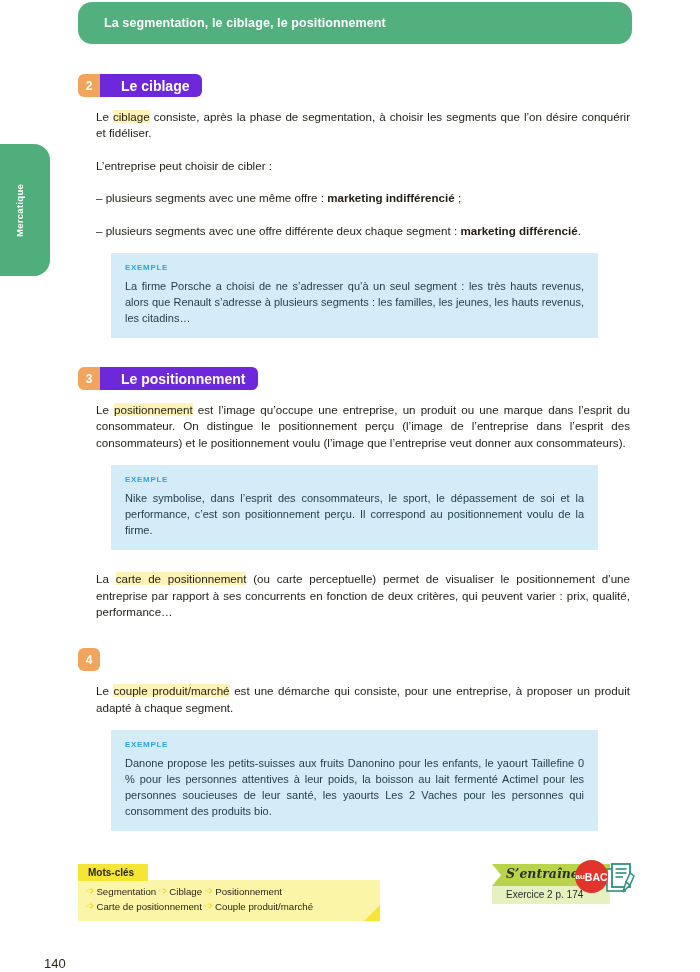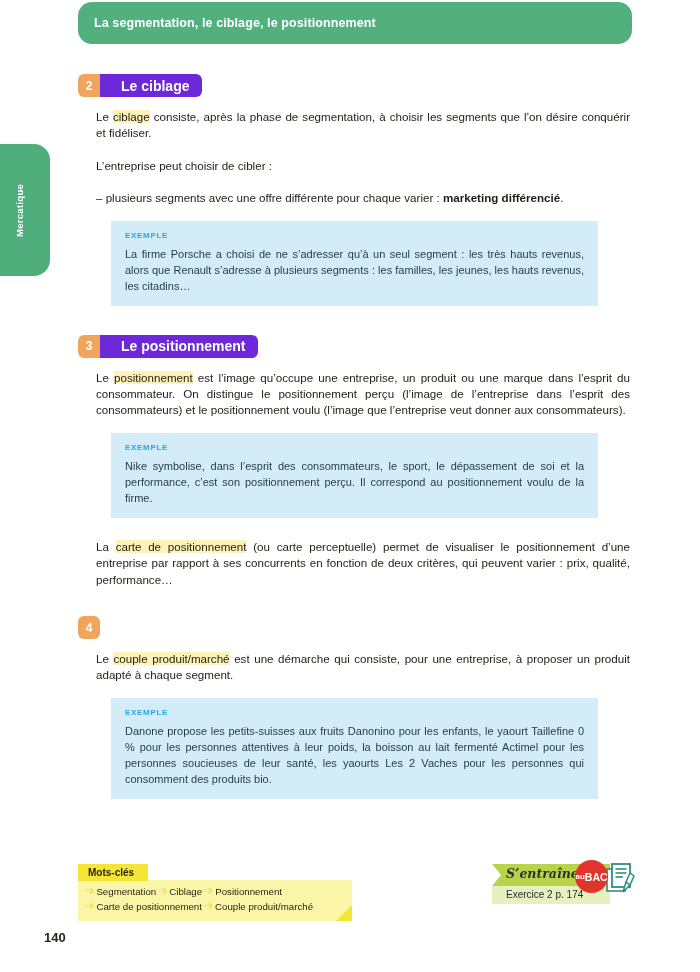--- a/index.html
+++ b/index.html
@@ -41,21 +41,21 @@
   .chapter-header {
     position: absolute;
     left: 78px;
     top: 2px;
     width: 554px;
     height: 42px;
     background: #52b07e;
     border-radius: 14px;
     display: flex;
     align-items: center;
-    padding-left: 16px;
+    padding-left: 26px;
   }
   .chapter-header-title {
     color: #ffffff;
     font-size: 12.5px;
     font-weight: bold;
     letter-spacing: .1px;
   }
 
   
   .content {
@@ -130,21 +130,21 @@
   }
 
   .gap-after-example { height: 20px; }
   .sec-gap { height: 28px; }
 
   
   .keywords {
     position: absolute;
     left: 78px;
     top: 862px;
-    width: 274px;
+    width: 302px;
   }
   .kw-title-bar {
     background: #f5e636;
     display: inline-block;
     padding: 3px 14px 3px 10px;
     font-size: 10px;
     font-weight: bold;
     color: #2b2614;
     position: relative;
     z-index: 2;
@@ -230,23 +230,23 @@
     background: #e6f0c0;
     font-size: 10px;
     color: #2b2b2b;
     padding: 3px 0 4px 14px;
   }
 
   
   .page-num {
     position: absolute;
     left: 44px;
-    top: 930px;
+    top: 956px;
     font-size: 13px;
-    font-weight: bold;
+    font-weight: normal;
     color: #2b2614;
   }
 </style>
 </head>
 <body>
 
 <div class="side-tab">
   <span class="side-tab-label">Mercatique</span>
 </div>
 
@@ -257,21 +257,22 @@
 <div class="content">
 
   <div>
     <div class="sec-head">
       <span class="sec-num">2</span>
       <span class="sec-title">Le ciblage</span>
     </div>
     <div class="body-block">
       <p class="para justify"><span>Le </span><span class="hl">ciblage</span><span> consiste, après la phase de segmentation, à choisir les segments que l’on désire conquérir et fidéliser.</span></p>
       <p class="para">L’entreprise peut choisir de cibler :</p>
-      <p class="para justify"><span>– plusieurs segments avec une offre différente pour chaque varier : </span><span class="b">marketing différencié</span><span>.</span></p>
+      <p class="para"><span>– plusieurs segments avec une même offre : </span><span class="b">marketing indifférencié</span><span> ;</span></p>
+      <p class="para justify"><span>– plusieurs segments avec une offre différente deux chaque segment : </span><span class="b">marketing différencié</span><span>.</span></p>
     </div>
     <div class="example">
       <div class="example-label">EXEMPLE</div>
       <p class="example-text">La firme Porsche a choisi de ne s’adresser qu’à un seul segment : les très hauts revenus, alors que Renault s’adresse à plusieurs segments : les familles, les jeunes, les hauts revenus, les citadins…</p>
     </div>
   </div>
 
   <div class="sec-gap"></div>
 
   <div>

